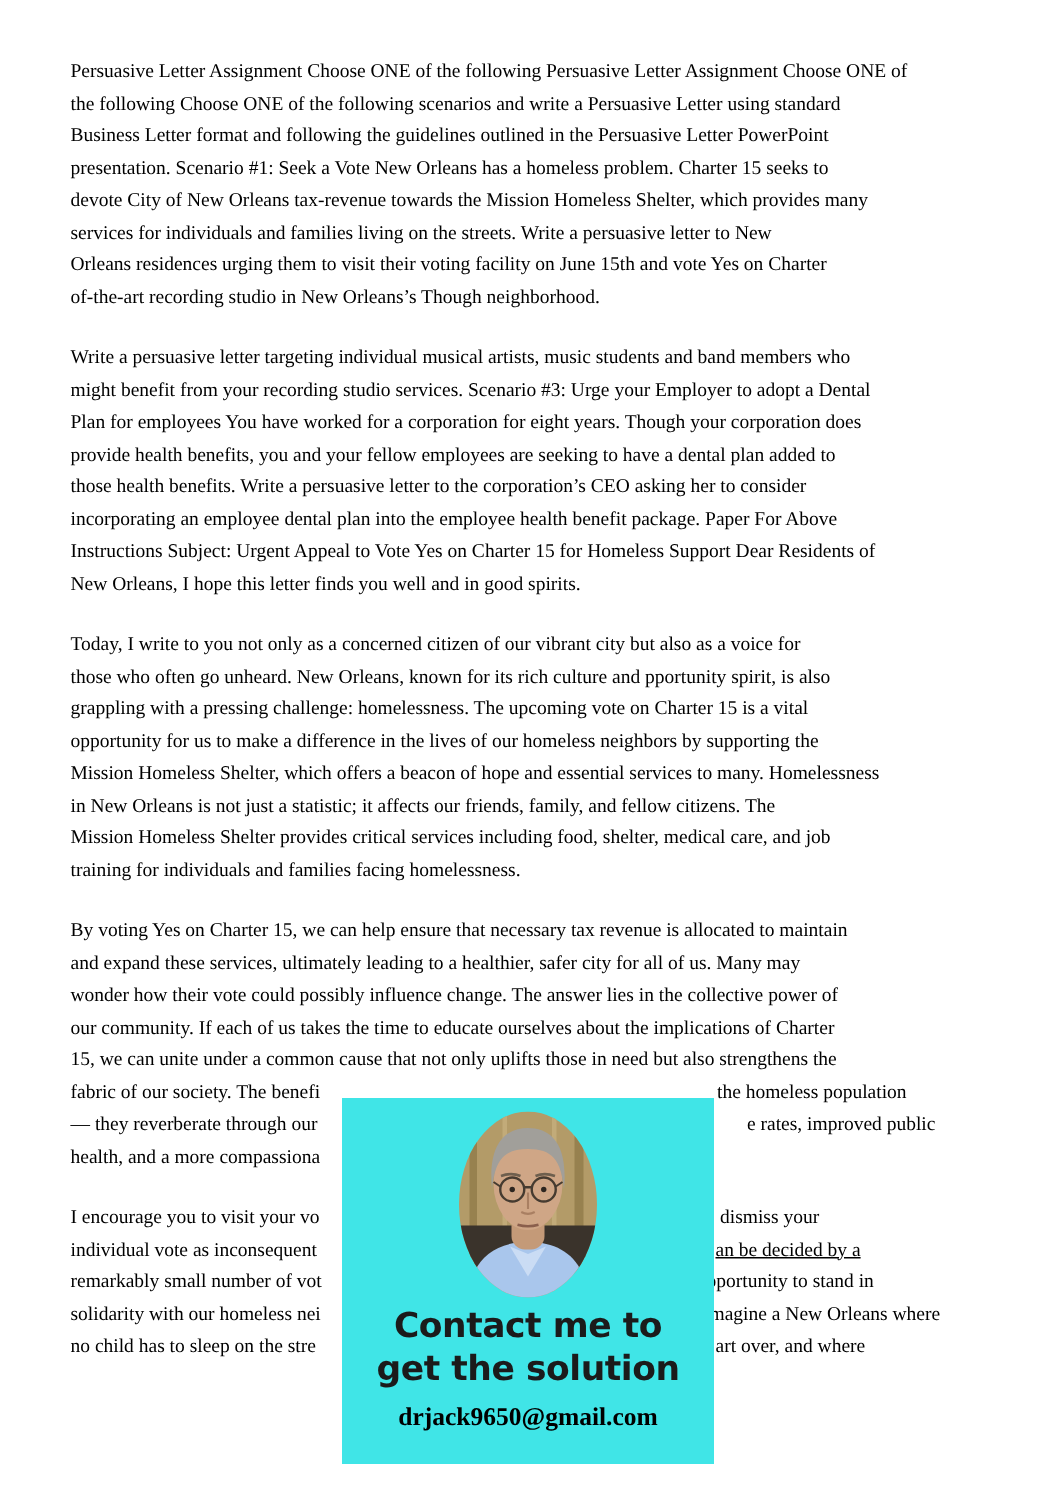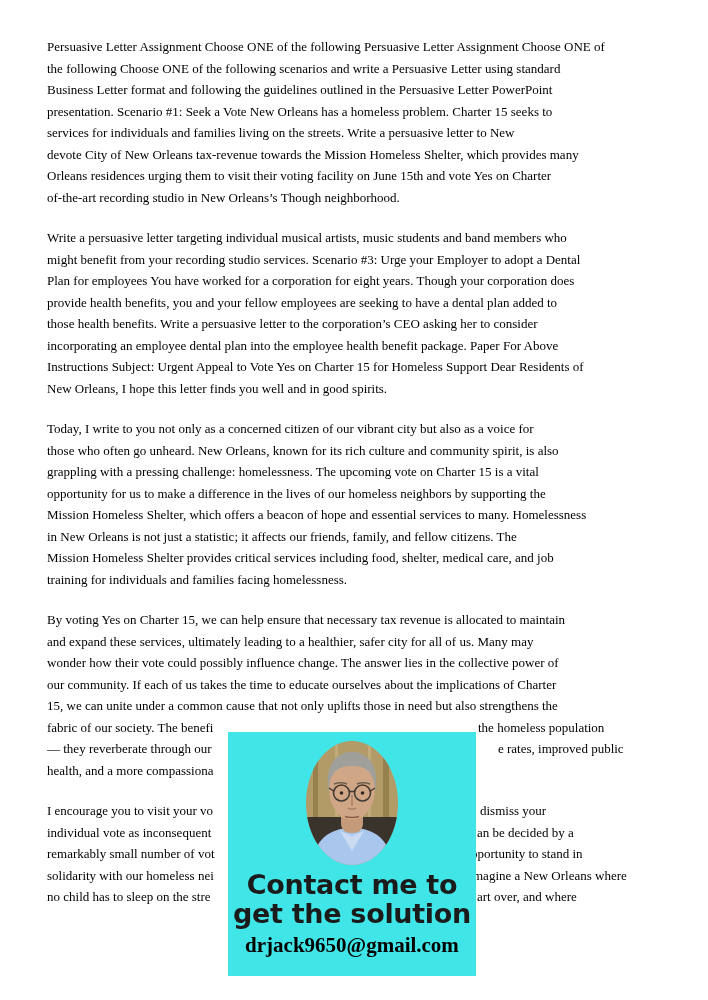--- a/index.html
+++ b/index.html
@@ -46,85 +46,85 @@
   .photo-wrap {
     margin-top: 9px;
     width: 92px;
     height: 124px;
     flex: 0 0 auto;
   }
   .ad-heading {
     margin-top: 5px;
     font-family: "DejaVu Sans", sans-serif;
     font-weight: bold;
-    font-size: 27px;
+    font-size: 23px;
     line-height: 29px;
     color: #1b1b1b;
     text-align: center;
     letter-spacing: -0.3px;
   }
   .ad-email {
     margin-top: 4px;
     font-family: "Liberation Serif", serif;
     font-weight: bold;
-    font-size: 21px;
+    font-size: 17px;
     line-height: 26px;
     color: #000000;
     text-align: center;
   }
 </style>
 </head>
 <body>
 
 <div class="page">
 
   <div class="doc">
       <div class="paragraph">
         <div class="doc-line">Persuasive Letter Assignment Choose ONE of the following Persuasive Letter Assignment Choose ONE of</div>
         <div class="doc-line">the following Choose ONE of the following scenarios and write a Persuasive Letter using standard</div>
         <div class="doc-line">Business Letter format and following the guidelines outlined in the Persuasive Letter PowerPoint</div>
         <div class="doc-line">presentation. Scenario #1: Seek a Vote New Orleans has a homeless problem. Charter 15 seeks to</div>
+        <div class="doc-line">devote City of New Orleans tax-revenue towards the Mission Homeless Shelter, which provides many</div>
         <div class="doc-line">services for individuals and families living on the streets. Write a persuasive letter to New</div>
-        <div class="doc-line">devote City of New Orleans tax-revenue towards the Mission Homeless Shelter, which provides many</div>
         <div class="doc-line">Orleans residences urging them to visit their voting facility on June 15th and vote Yes on Charter</div>
         <div class="doc-line">of-the-art recording studio in New Orleans’s Though neighborhood.</div>
       </div>
       <div class="paragraph">
         <div class="doc-line">Write a persuasive letter targeting individual musical artists, music students and band members who</div>
         <div class="doc-line">might benefit from your recording studio services. Scenario #3: Urge your Employer to adopt a Dental</div>
         <div class="doc-line">Plan for employees You have worked for a corporation for eight years. Though your corporation does</div>
         <div class="doc-line">provide health benefits, you and your fellow employees are seeking to have a dental plan added to</div>
         <div class="doc-line">those health benefits. Write a persuasive letter to the corporation’s CEO asking her to consider</div>
         <div class="doc-line">incorporating an employee dental plan into the employee health benefit package. Paper For Above</div>
         <div class="doc-line">Instructions Subject: Urgent Appeal to Vote Yes on Charter 15 for Homeless Support Dear Residents of</div>
         <div class="doc-line">New Orleans, I hope this letter finds you well and in good spirits.</div>
       </div>
       <div class="paragraph">
         <div class="doc-line">Today, I write to you not only as a concerned citizen of our vibrant city but also as a voice for</div>
-        <div class="doc-line">those who often go unheard. New Orleans, known for its rich culture and community spirit, is also</div>
+        <div class="doc-line">those who often go unheard. New Orleans, known for its rich culture and pportunity spirit, is also</div>
         <div class="doc-line">grappling with a pressing challenge: homelessness. The upcoming vote on Charter 15 is a vital</div>
         <div class="doc-line">opportunity for us to make a difference in the lives of our homeless neighbors by supporting the</div>
         <div class="doc-line">Mission Homeless Shelter, which offers a beacon of hope and essential services to many. Homelessness</div>
         <div class="doc-line">in New Orleans is not just a statistic; it affects our friends, family, and fellow citizens. The</div>
         <div class="doc-line">Mission Homeless Shelter provides critical services including food, shelter, medical care, and job</div>
         <div class="doc-line">training for individuals and families facing homelessness.</div>
       </div>
       <div class="paragraph">
         <div class="doc-line">By voting Yes on Charter 15, we can help ensure that necessary tax revenue is allocated to maintain</div>
         <div class="doc-line">and expand these services, ultimately leading to a healthier, safer city for all of us. Many may</div>
         <div class="doc-line">wonder how their vote could possibly influence change. The answer lies in the collective power of</div>
         <div class="doc-line">our community. If each of us takes the time to educate ourselves about the implications of Charter</div>
         <div class="doc-line">15, we can unite under a common cause that not only uplifts those in need but also strengthens the</div>
         <div class="doc-line"><span>fabric of our society. The benefi</span><span class="frag-right" style="left: 431px;">the homeless population</span></div>
         <div class="doc-line"><span>— they reverberate through our</span><span class="frag-right" style="left: 451px;">e rates, improved public</span></div>
         <div class="doc-line">health, and a more compassiona</div>
       </div>
       <div class="paragraph">
         <div class="doc-line"><span>I encourage you to visit your vo</span><span class="frag-right" style="left: 433px;">dismiss your</span></div>
-        <div class="doc-line"><span>individual vote as inconsequent</span><span class="frag-right" style="left: 430px;">an be decided by a</span></div>
+        <div class="doc-line"><span>individual vote as inconsequent</span><span class="frag-right" style="left: 430px; text-decoration: underline;">an be decided by a</span></div>
         <div class="doc-line"><span>remarkably small number of vot</span><span class="frag-right" style="left: 424px;">pportunity to stand in</span></div>
         <div class="doc-line"><span>solidarity with our homeless nei</span><span class="frag-right" style="left: 426px;">magine a New Orleans where</span></div>
         <div class="doc-line"><span>no child has to sleep on the stre</span><span class="frag-right" style="left: 430px;">art over, and where</span></div>
       </div>
     </div>
 
   <div class="overlay" style="background: rgb(64, 229, 231);">
     <div class="photo-wrap">
       <svg viewBox="0 0 92 124" width="92" height="124">
         <defs>

